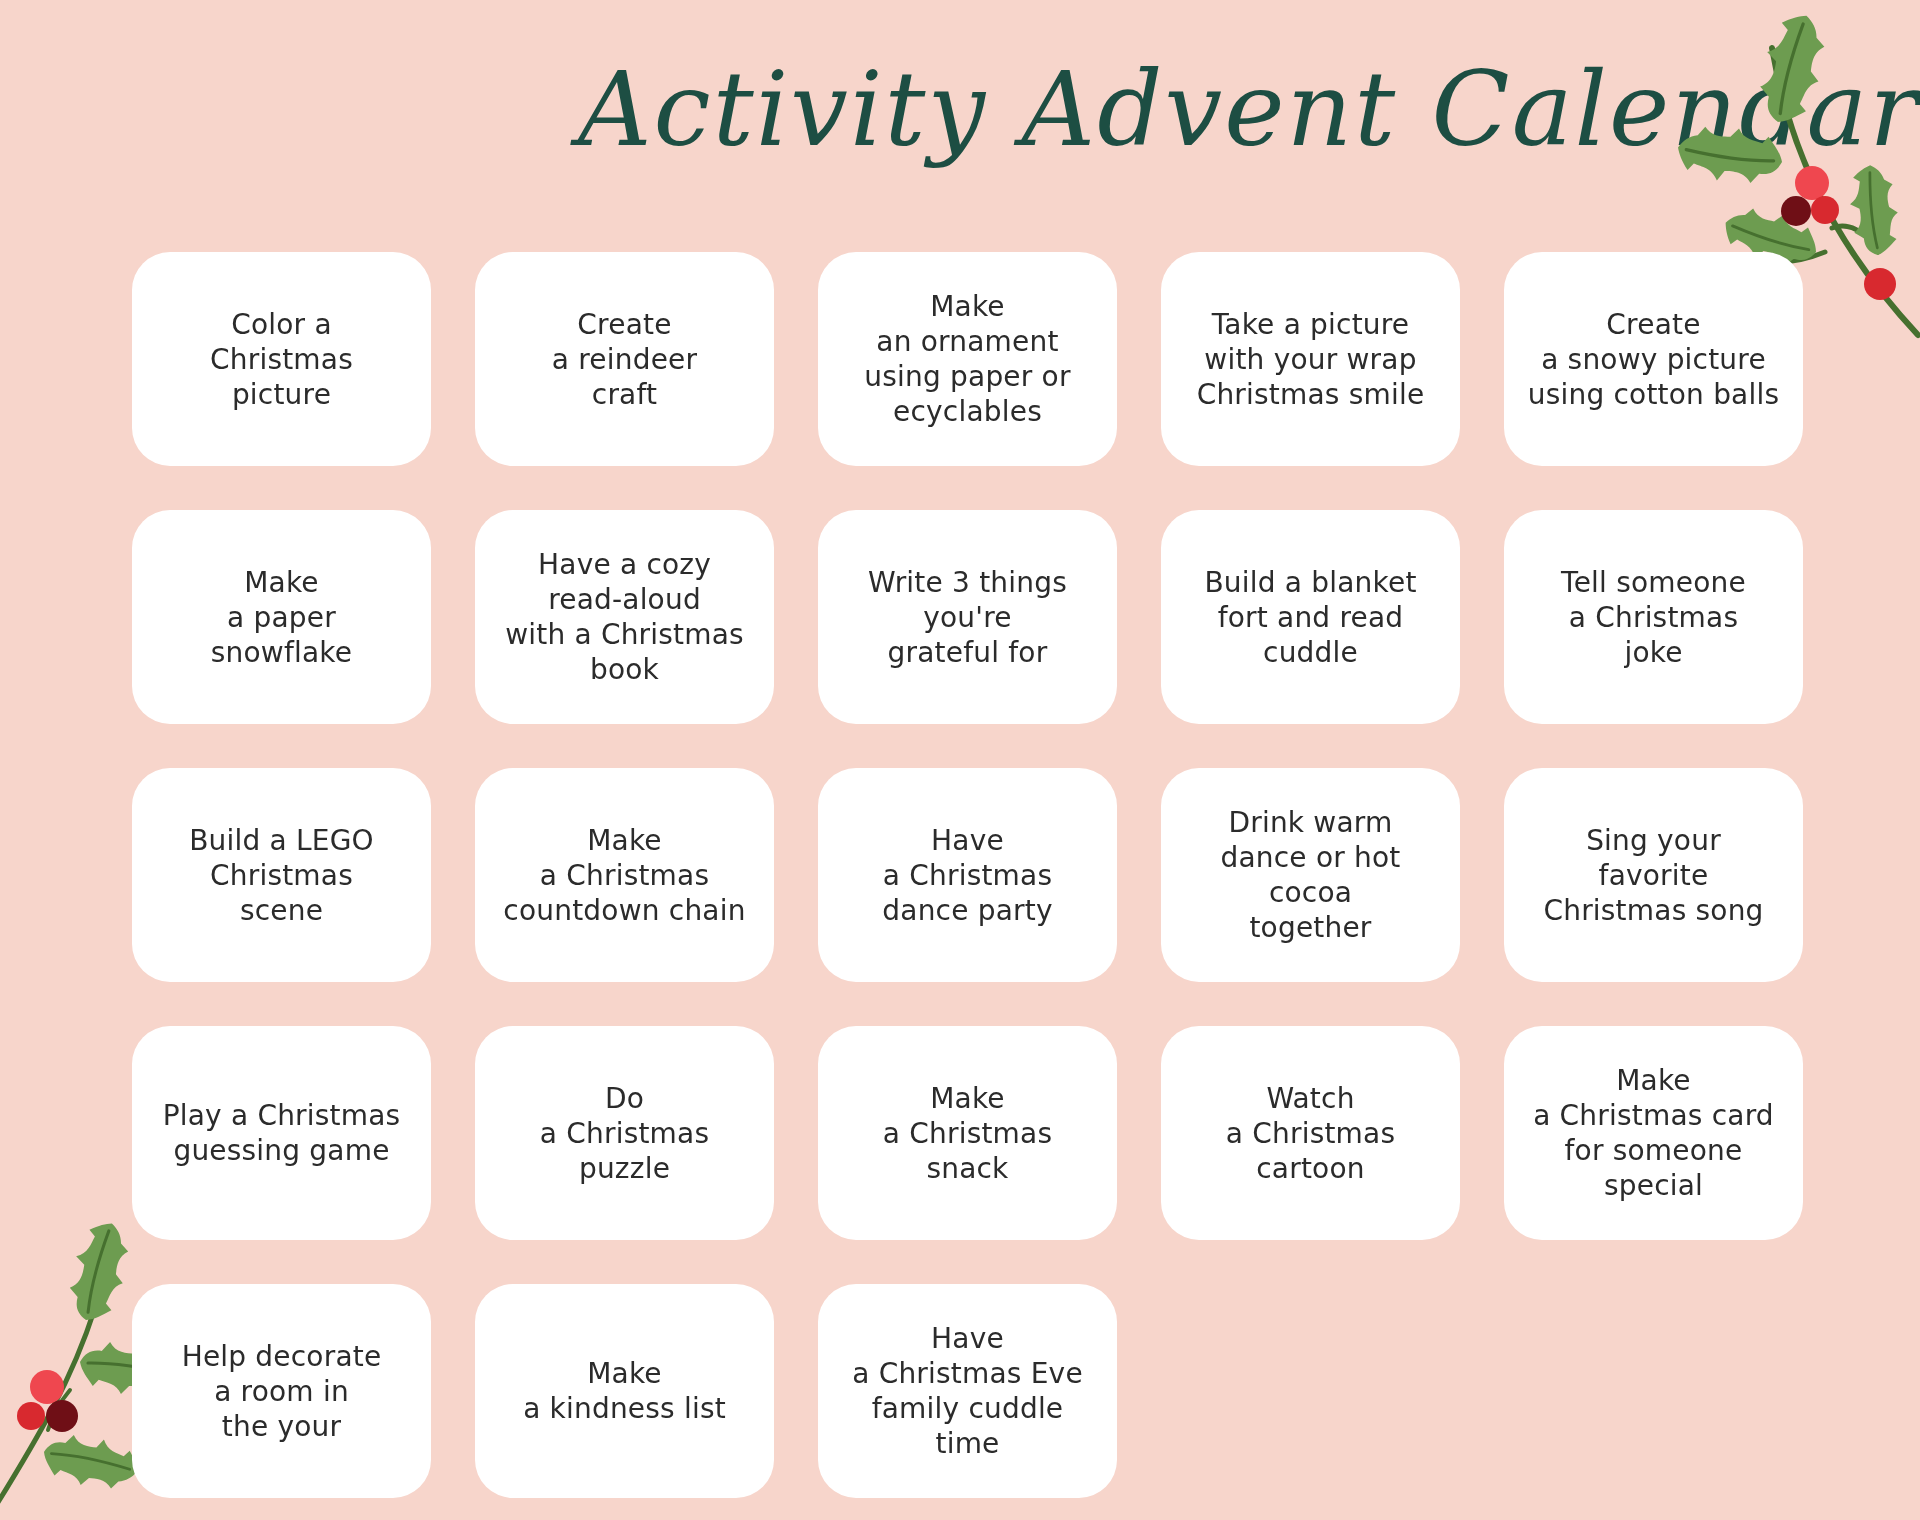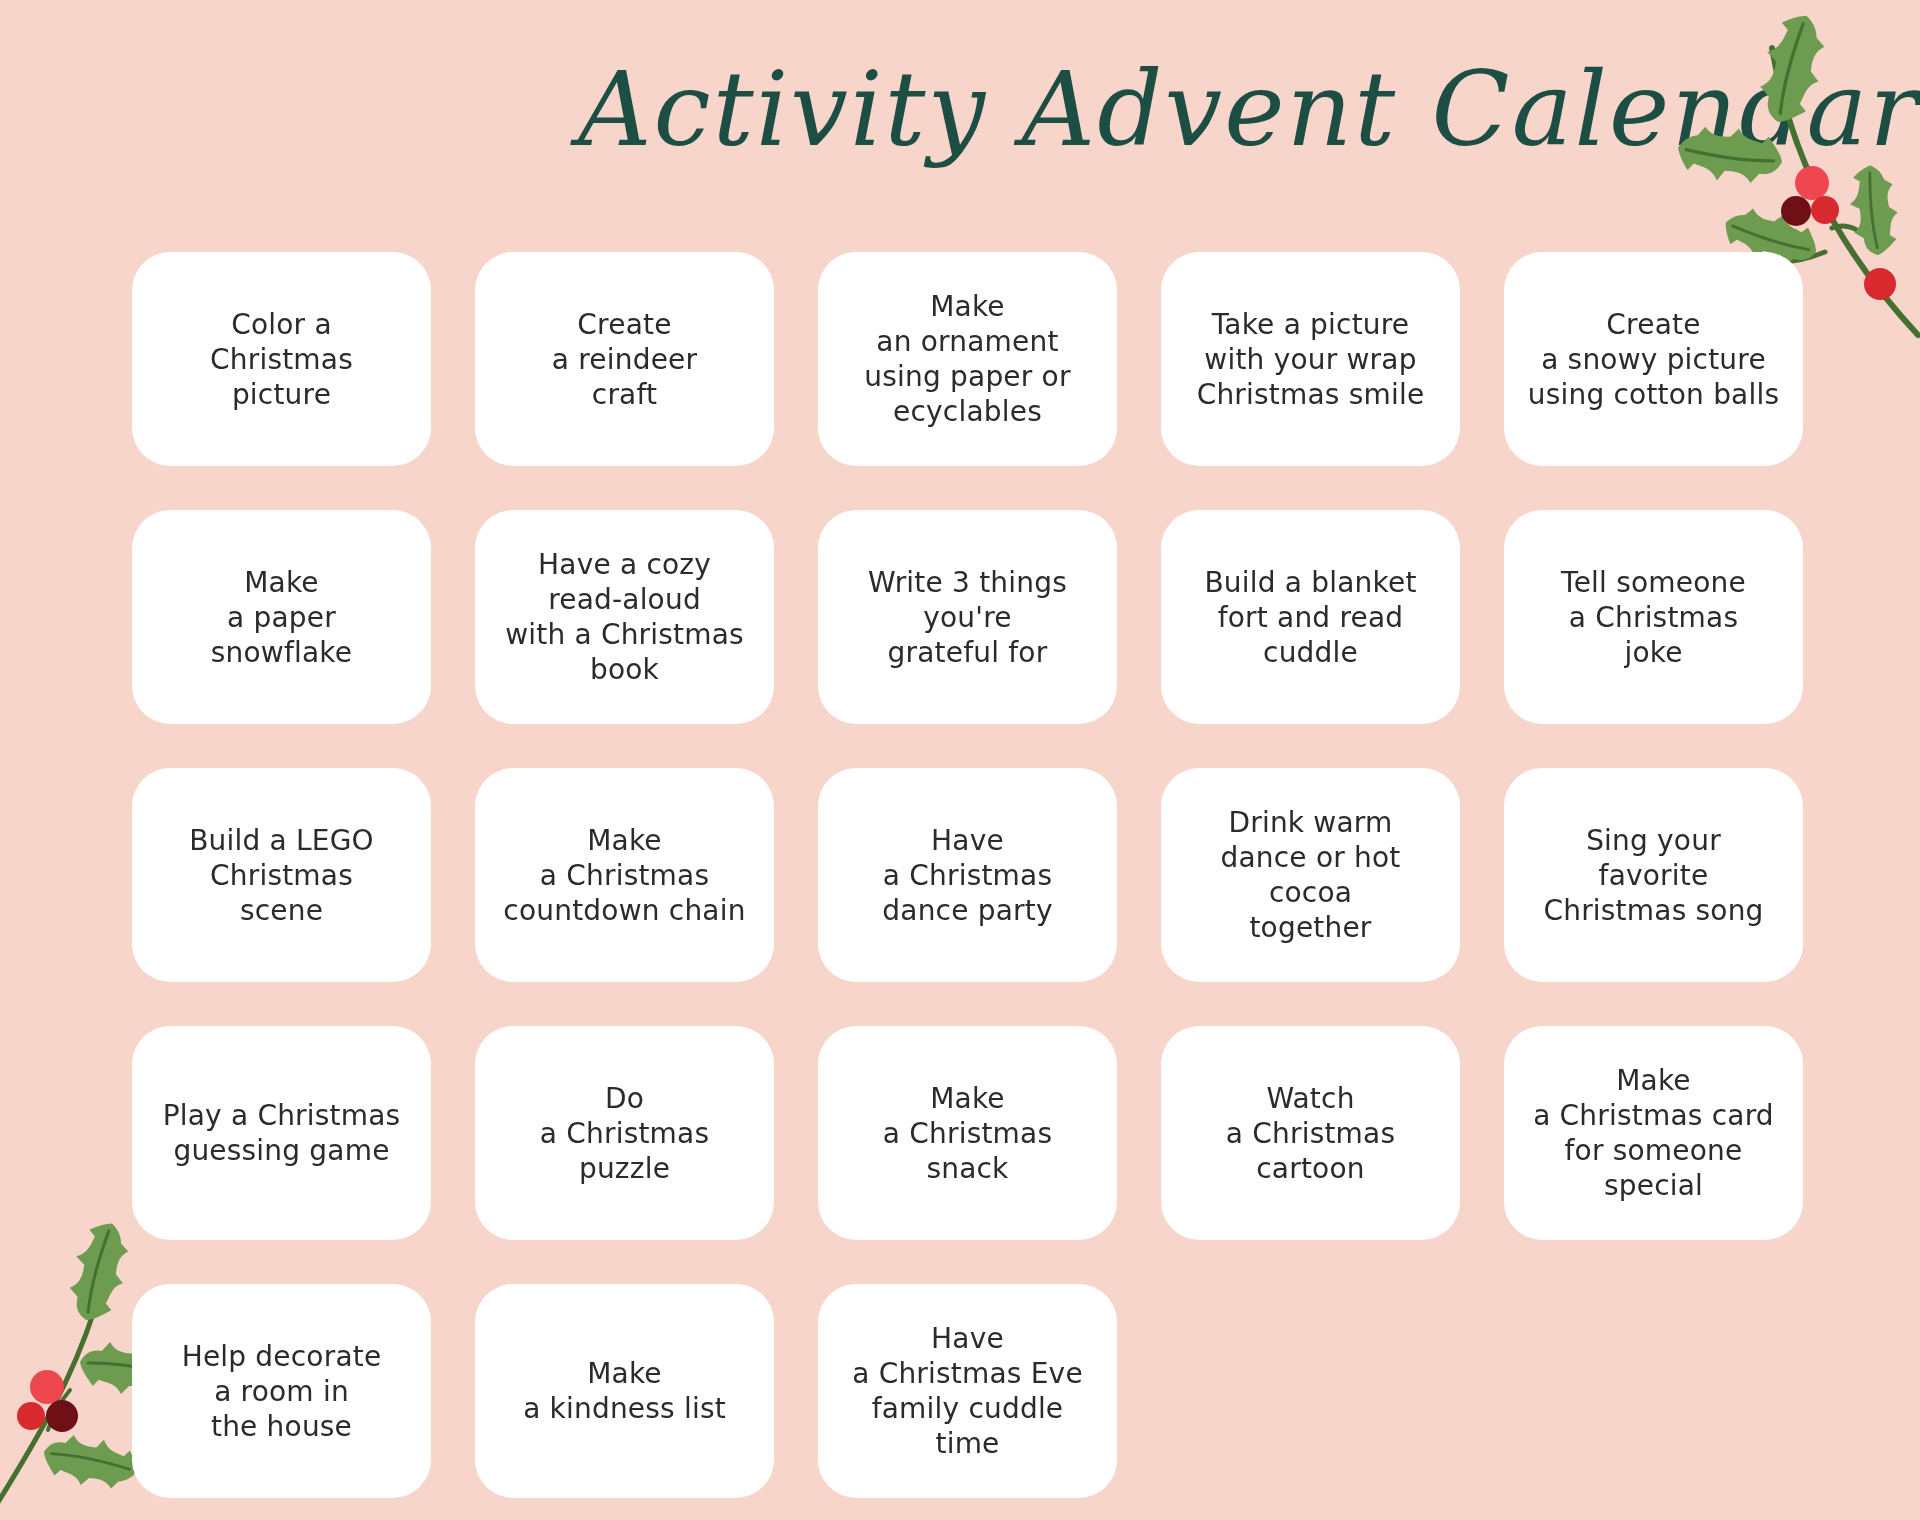--- a/index.html
+++ b/index.html
@@ -227,21 +227,21 @@
       </div>
     <div class="card">
         <div class="card-text">Make
 a Christmas card
 for someone
 special</div>
       </div>
     <div class="card">
         <div class="card-text">Help decorate
 a room in
-the house</div>
+the your</div>
       </div>
     <div class="card">
         <div class="card-text">Make
 a kindness list</div>
       </div>
     <div class="card">
         <div class="card-text">Have
 a Christmas Eve
 family cuddle
 time</div>

